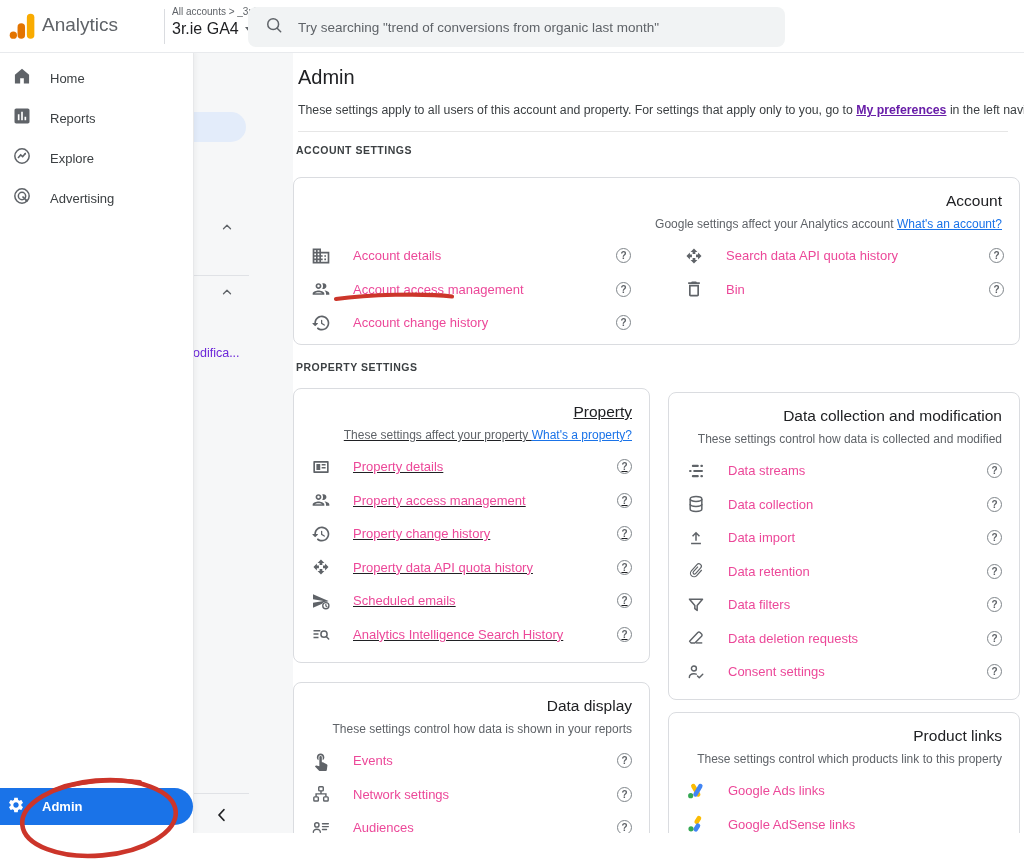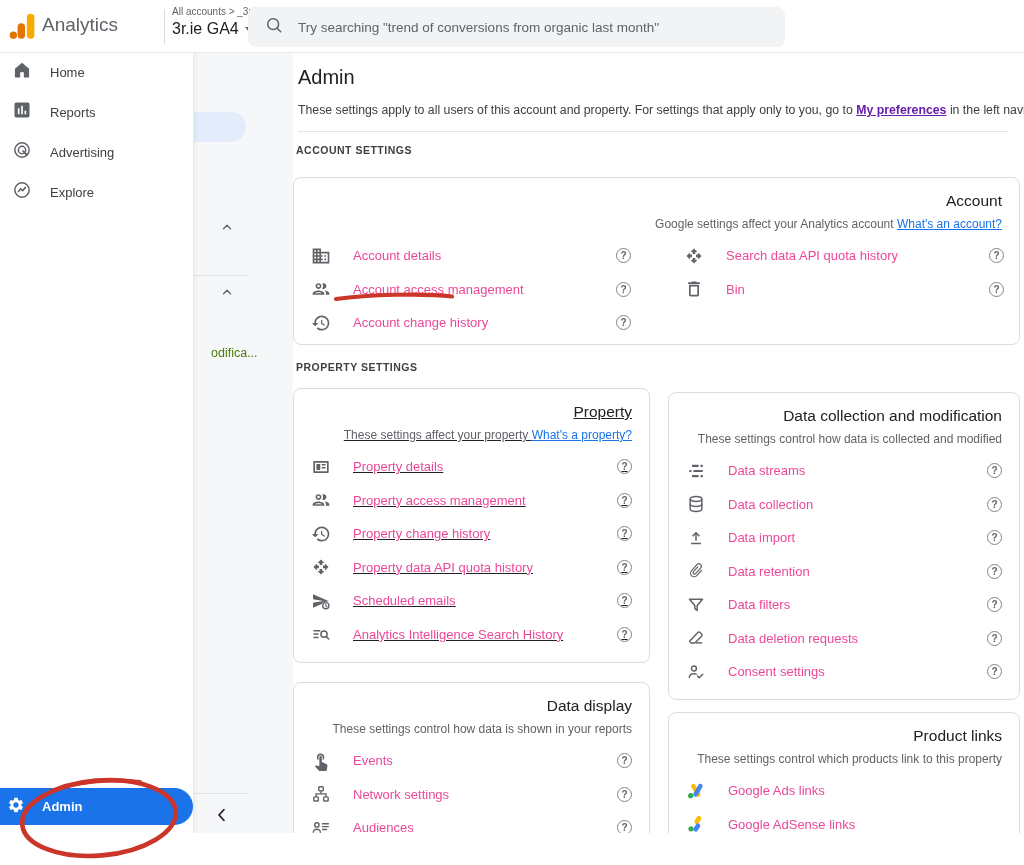--- a/index.html
+++ b/index.html
@@ -19,27 +19,27 @@
              border-radius:8px;display:flex;align-items:center;padding:0 0 0 16px;box-sizing:border-box;}
   .searchbar .icn svg{width:20px;height:20px;}
   .search-ph{margin-left:14px;font-size:13.5px;color:#5f6368;white-space:nowrap;}
   
   .subnav{position:absolute;left:193px;top:52px;width:100px;height:781px;background:#f6f7f8;z-index:5;}
   .subnav-pill{position:absolute;left:0;top:60px;width:53px;height:30px;background:#e3ecfa;
                border-radius:0 16px 16px 0;cursor:pointer;}
   .subnav .chev{position:absolute;left:27px;width:14px;height:14px;cursor:pointer;}
   .chev svg{width:14px;height:14px;}
   .subnav-div{position:absolute;left:0;width:56px;height:1px;background:#e0e2e6;}
-  .subnav-frag{position:absolute;left:18px;top:294px;width:52px;font-size:12.5px;color:#4d7c0f;white-space:nowrap;overflow:visible;}
+  .subnav-frag{position:absolute;left:0;top:294px;width:52px;font-size:12.5px;color:#6d28d9;white-space:nowrap;overflow:visible;}
   .subnav-collapse{position:absolute;left:20px;top:754px;width:18px;height:18px;cursor:pointer;}
   .subnav-collapse svg{width:18px;height:18px;}
   
   .drawer{position:absolute;left:0;top:52px;width:193px;height:781px;background:#fff;z-index:10;
           border-right:1px solid #e7e8ea;box-shadow:2px 0 4px rgba(0,0,0,.04);}
-  .drawer-items{}
+  .drawer-items{padding-top:6px;}
   .nav-item{height:40px;display:flex;align-items:center;padding-left:12px;cursor:pointer;}
   .nav-item .icn svg{width:20px;height:20px;}
   .nav-label{margin-left:18px;font-size:13px;font-weight:500;color:#3c4043;}
   .admin-pill{position:absolute;left:0;top:736px;width:193px;height:37px;background:#1a73e8;
               border-radius:0 19px 19px 0;display:flex;align-items:center;cursor:pointer;z-index:11;}
   .admin-pill .icn{margin-left:7px;}
   .admin-pill .icn svg{width:18px;height:18px;}
   .admin-pill-label{margin-left:17px;font-size:13px;font-weight:700;color:#fff;}
   
   .main{position:absolute;left:293px;top:52px;width:731px;height:781px;background:#fff;z-index:1;}
@@ -124,33 +124,33 @@
         </div>
         <div class="nav-item">
           <span class="icn"><svg viewBox="0 0 24 24">
               <path fill="#5f6368" d="M19 3H5c-1.1 0-2 .9-2 2v14c0 1.1.9 2 2 2h14c1.1 0 2-.9 2-2V5c0-1.1-.9-2-2-2zM9 17H7v-7h2v7zm4 0h-2V7h2v10zm4 0h-2v-4h2v4z"></path>
             </svg></span>
           <span class="nav-label">Reports</span>
         </div>
         <div class="nav-item">
           <span class="icn"><svg viewBox="0 0 24 24">
               <circle cx="12" cy="12" r="8.6" fill="none" stroke="#5f6368" stroke-width="1.8"></circle>
+              <path d="M7.2 14.4l3.2-3.7 2.4 2 3.5-4.1" fill="none" stroke="#5f6368" stroke-width="1.8"></path>
+              <path d="M16.9 7.9l-.3 2.6-2.1-1.4z" fill="#5f6368"></path>
+            </svg></span>
+          <span class="nav-label">Explore</span>
+        </div>
+        <div class="nav-item">
+          <span class="icn"><svg viewBox="0 0 24 24">
+              <circle cx="12" cy="12" r="8.6" fill="none" stroke="#5f6368" stroke-width="1.8"></circle>
               <circle cx="12" cy="12" r="4.4" fill="none" stroke="#5f6368" stroke-width="1.8"></circle>
               <path d="M12.6 12.6 17.6 17.6" stroke="#5f6368" stroke-width="2" fill="none"></path>
               <path d="M18.9 18.9l-3.4-.5 1.8-2.6z" fill="#5f6368"></path>
             </svg></span>
           <span class="nav-label">Advertising</span>
-        </div>
-        <div class="nav-item">
-          <span class="icn"><svg viewBox="0 0 24 24">
-              <circle cx="12" cy="12" r="8.6" fill="none" stroke="#5f6368" stroke-width="1.8"></circle>
-              <path d="M7.2 14.4l3.2-3.7 2.4 2 3.5-4.1" fill="none" stroke="#5f6368" stroke-width="1.8"></path>
-              <path d="M16.9 7.9l-.3 2.6-2.1-1.4z" fill="#5f6368"></path>
-            </svg></span>
-          <span class="nav-label">Explore</span>
         </div>
       </div>
     <div class="admin-pill">
       <span class="icn"><svg viewBox="0 0 24 24">
             <path fill="#ffffff" d="M19.14 12.94c.04-.3.06-.61.06-.94 0-.32-.02-.64-.07-.94l2.03-1.58c.18-.14.23-.41.12-.61l-1.92-3.32c-.12-.22-.37-.29-.59-.22l-2.39.96c-.5-.38-1.03-.7-1.62-.94l-.36-2.54c-.04-.24-.24-.41-.48-.41h-3.84c-.24 0-.43.17-.47.41l-.36 2.54c-.59.24-1.13.57-1.62.94l-2.39-.96c-.22-.08-.47 0-.59.22L2.74 8.87c-.12.21-.08.47.12.61l2.03 1.58c-.05.3-.09.63-.09.94s.02.64.07.94l-2.03 1.58c-.18.14-.23.41-.12.61l1.92 3.32c.12.22.37.29.59.22l2.39-.96c.5.38 1.03.7 1.62.94l.36 2.54c.05.24.24.41.48.41h3.84c.24 0 .44-.17.47-.41l.36-2.54c.59-.24 1.13-.56 1.62-.94l2.39.96c.22.08.47 0 .59-.22l1.92-3.32c.12-.22.07-.47-.12-.61l-2.01-1.58zM12 15.6c-1.98 0-3.6-1.62-3.6-3.6s1.62-3.6 3.6-3.6 3.6 1.62 3.6 3.6-1.62 3.6-3.6 3.6z"></path>
           </svg></span>
       <span class="admin-pill-label">Admin</span>
     </div>
   </div>
 

